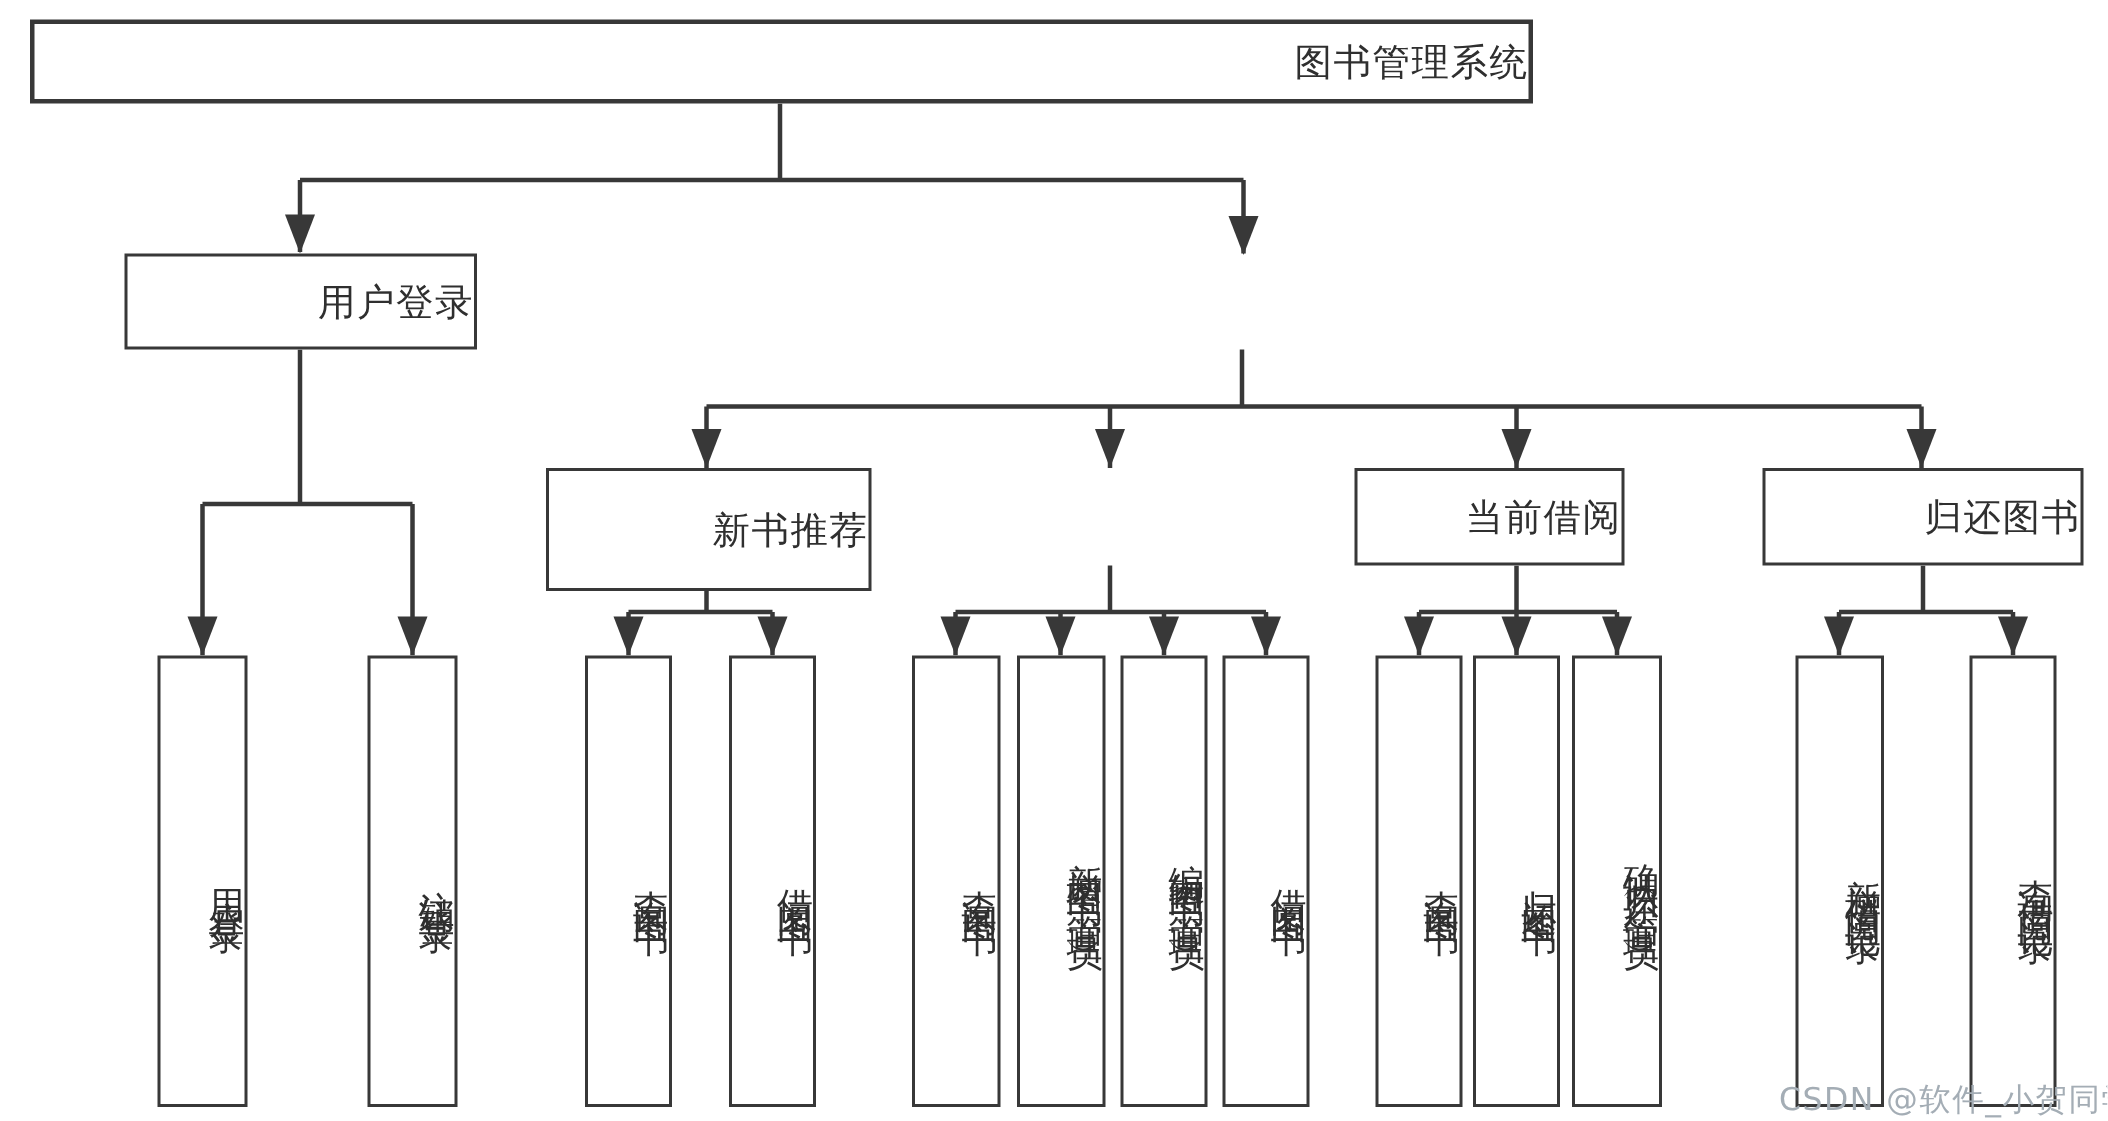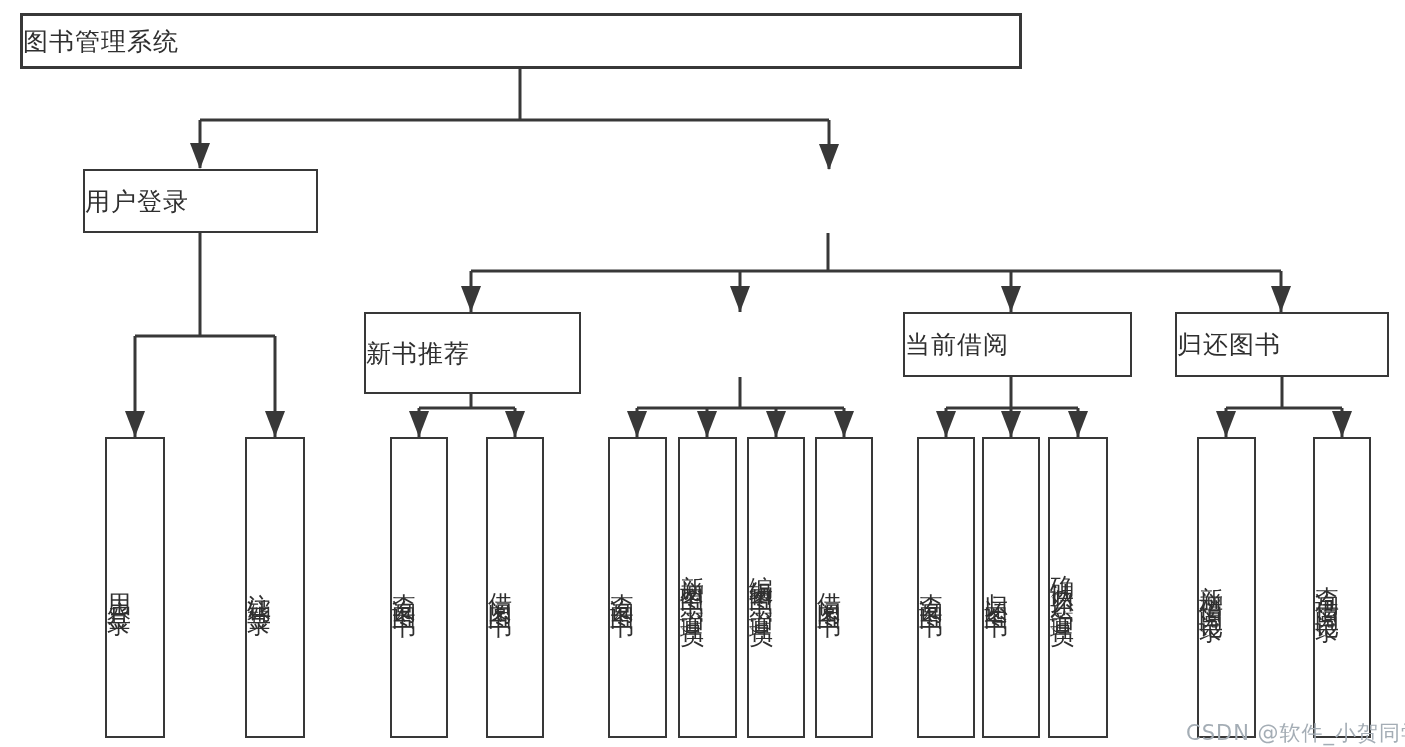--- a/index.html
+++ b/index.html
@@ -29,42 +29,42 @@
   .wires polygon {
     fill: var(--line, #383838);
   }
   .node {
     position: absolute;
     box-sizing: border-box;
     background: #ffffff;
     border: 2.5px solid var(--line, #383838);
     display: flex;
     align-items: center;
-    justify-content: flex-start;
+    justify-content: flex-end;
     text-align: center;
     color: var(--text, #303030);
   }
   .h-label { font-size: 25px; letter-spacing: 1px; white-space: nowrap; }
   .v-node span {
     writing-mode: vertical-rl;
     text-orientation: mixed;
     font-size: 24px;
     letter-spacing: 7px;
     line-height: 1;
     white-space: nowrap;
   }
   
   .n-root   { left: 20px;  top: 13px;  width: 1002px; height: 56px; border-width: 3px; }
   
   .n-user   { left: 83px;  top: 169px; width: 235px; height: 64px; }
   .n-mgmt   { left: 712px; top: 170px; width: 233px; height: 63px; }
   
   .n-rec    { left: 364px;  top: 312px; width: 217px; height: 82px; }
   .n-bor    { left: 632px;  top: 312px; width: 216px; height: 65px; }
-  .n-cur    { left: 903px;  top: 312px; width: 229px; height: 65px; }
+  .n-cur    { left: 903px;  top: 312px; width: 180px; height: 65px; }
   .n-rcd    { left: 1175px; top: 312px; width: 214px; height: 65px; }
   
   .leaf     { top: 437px; height: 301px; }
   .lf-login  { left: 105px;  width: 60px; }
   .lf-logout { left: 245px;  width: 60px; }
   .lf-rec-q  { left: 390px;  width: 58px; }
   .lf-rec-b  { left: 486px;  width: 58px; }
   .lf-bor-q  { left: 608px;  width: 59px; }
   .lf-bor-a  { left: 678px;  width: 59px; }
   .lf-bor-e  { left: 747px;  width: 58px; }

